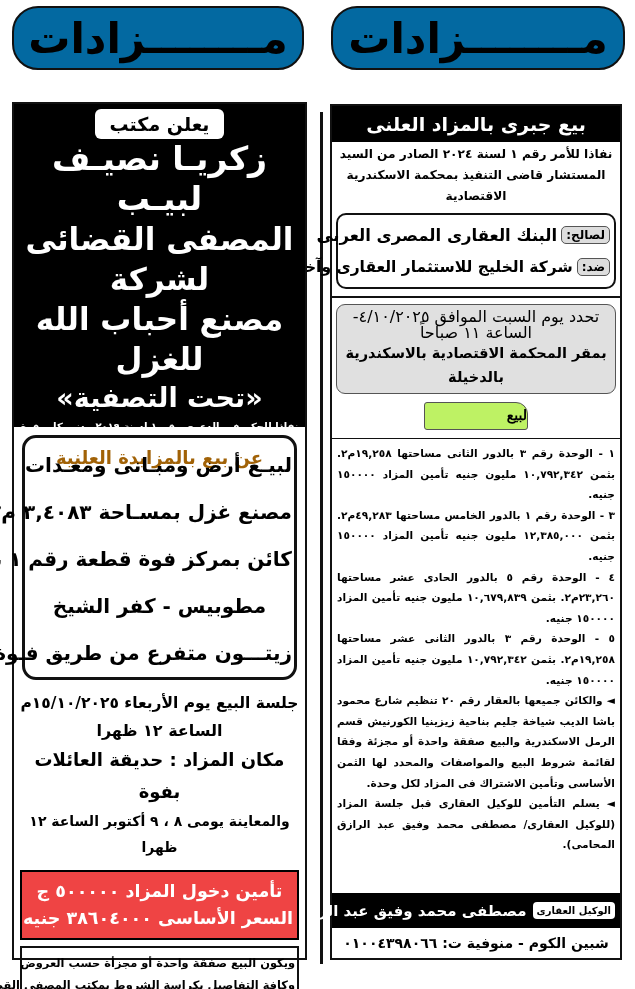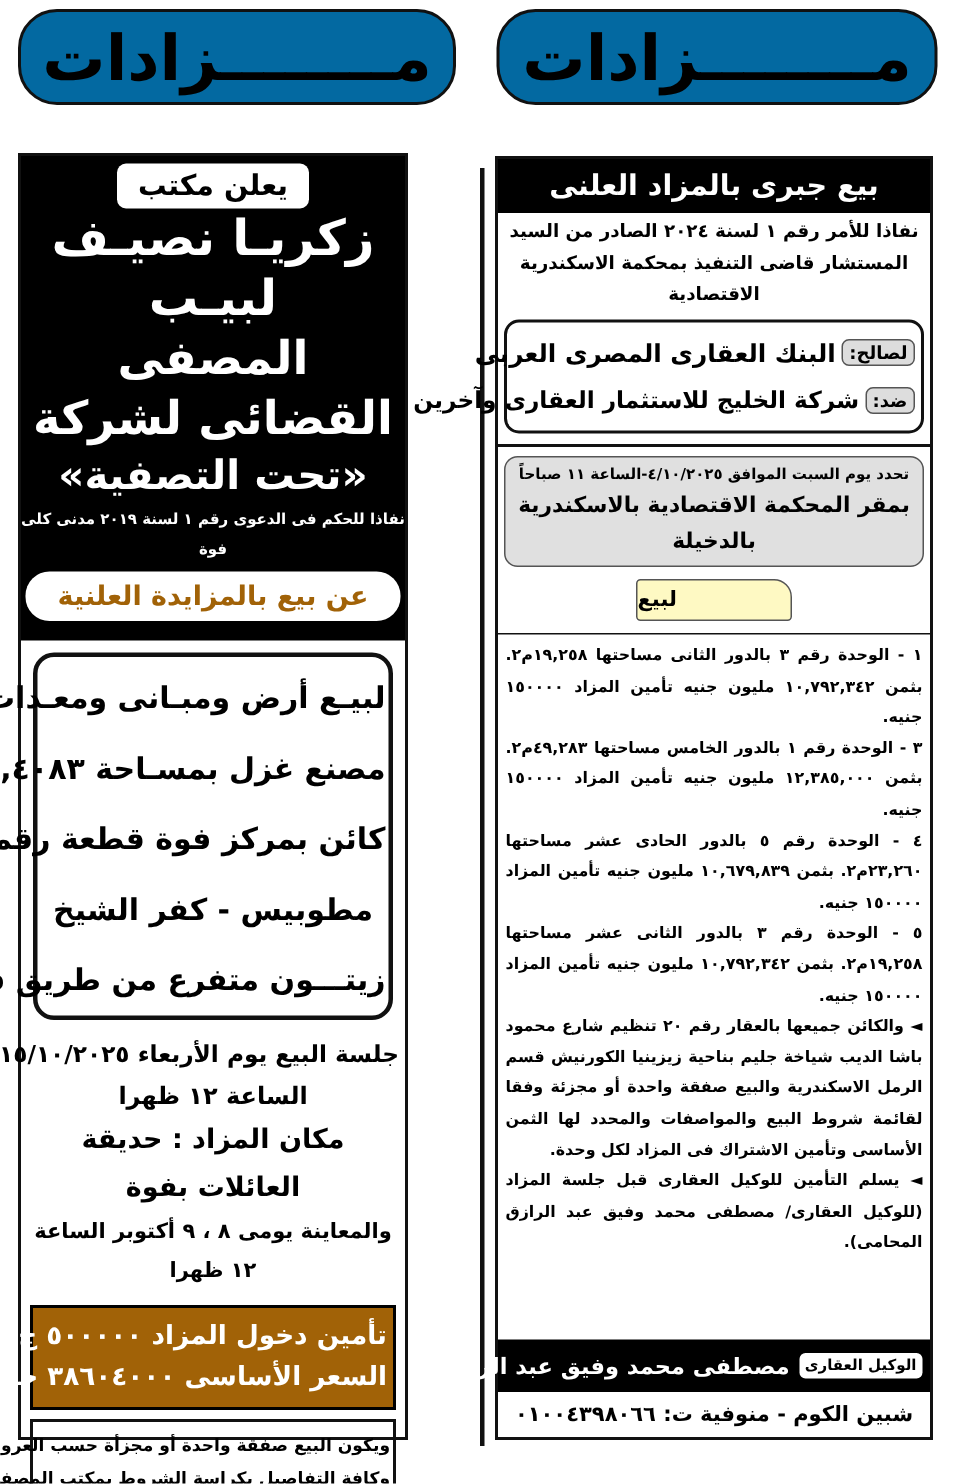--- a/index.html
+++ b/index.html
@@ -21,47 +21,47 @@
   .ad-right { position: absolute; left: 330px; top: 104px; width: 292px; height: 856px; border: 2px solid #111; background: #fff; }
   .r-title { background: #000; color: #fff; font-weight: bold; font-size: 19px; text-align: center; height: 36px; line-height: 36px; }
   .r-intro { font-weight: bold; font-size: 12.2px; line-height: 21px; text-align: center; padding: 2px 4px 0; }
   .parties { margin: 6px 4px 0; border: 2px solid #111; border-radius: 10px; padding: 4px 4px; }
   .party-row { display: flex; align-items: center; gap: 4px; height: 32px; }
   .party-tag { background: #ddd; border: 1px solid #555; border-radius: 5px; font-weight: bold; font-size: 12px; padding: 1px 4px; white-space: nowrap; }
   .party-name { font-weight: bold; font-size: 15.5px; white-space: nowrap; }
   .party-row.first .party-name { font-size: 16.5px; }
   .session-wrap { border-top: 2px solid #111; margin-top: 7px; padding: 6px 4px 0; }
   .session { background: #e0e0e0; border: 1.5px solid #555; border-radius: 9px; text-align: center; padding: 4px 2px; }
-  .session .s1 { font-weight: bold; font-size: 10px; line-height: 16px; }
+  .session .s1 { font-weight: normal; font-size: 16px; line-height: 16px; }
   .session .s2 { font-weight: bold; font-size: 14.5px; line-height: 24px; }
-  .sell-tag { width: 104px; margin: 8px auto 8px; background: #fef9c3; border: 1.5px solid #555; border-radius: 3px 12px 3px 3px; text-align: left; font-weight: bold; font-size: 14px; height: 28px; line-height: 26px; }
+  .sell-tag { width: 104px; margin: 8px auto 8px; background: #bef264; border: 1.5px solid #555; border-radius: 3px 12px 3px 3px; text-align: right; font-weight: bold; font-size: 14px; height: 28px; line-height: 26px; font-family: Liberation Serif, serif; }
   .r-body { border-top: 1.5px solid #111; padding: 4px 5px 0; font-weight: bold; font-size: 10.6px; line-height: 20.6px; text-align: justify; }
   .r-body p { margin: 0; }
   .r-agent { position: absolute; left: 0; right: 0; top: 787px; height: 35px; background: #000; display: flex; align-items: center; gap: 6px; padding: 0 5px; }
   .r-agent .tag { background: #fff; color: #000; border-radius: 4px; font-weight: bold; font-size: 10px; padding: 3px 4px; white-space: nowrap; }
   .r-agent .name { color: #fff; font-weight: bold; font-size: 15px; white-space: nowrap; }
   .r-address { position: absolute; left: 0; right: 0; top: 822px; height: 16px; line-height: 30px; text-align: center; font-weight: bold; font-size: 14px; }
 
   
-  .ad-left { position: absolute; left: 12px; top: 102px; width: 260px; height: 858px; border: 2px solid #111; background: #fff; }
+  .ad-left { position: absolute; left: 12px; top: 102px; width: 295px; height: 858px; border: 2px solid #111; background: #fff; }
   .l-black { background: #000; color: #fff; text-align: center; padding-top: 5px; height: 323px; }
   .announce-tag { display: inline-block; background: #fff; color: #000; border-radius: 6px; font-weight: bold; font-size: 19px; padding: 0 14px; height: 30px; line-height: 30px; }
   .l-name { font-weight: bold; font-size: 31px; line-height: 40px; }
   .l-name.big { font-size: 33px; }
   .l-liq { font-weight: bold; font-size: 27px; line-height: 38px; }
   .l-ruling { font-weight: bold; font-size: 10px; line-height: 20px; }
   .auction-tag { display: inline-block; margin-top: 4px; background: #fff; color: #a16207; border-radius: 16px; font-weight: bold; font-size: 18px; padding: 0 14px; height: 33px; line-height: 33px; width: 250px; }
   .l-desc-box { margin: 8px 8px 0; border: 3px solid #111; border-radius: 14px; text-align: center; padding: 4px 2px; height: 245px; }
   .l-desc-box div { font-weight: bold; font-size: 20px; line-height: 47px; white-space: nowrap; }
   .l-details { text-align: center; padding: 8px 4px 0; }
   .l-details .d1 { font-weight: bold; font-size: 15.5px; line-height: 30px; white-space: nowrap; }
   .l-details .d2 { font-weight: bold; font-size: 16px; line-height: 26px; }
   .l-details .d3 { font-weight: bold; font-size: 18px; line-height: 32px; }
   .l-details .d4 { font-weight: bold; font-size: 14px; line-height: 26px; }
-  .l-fees { margin: 10px 6px 0; background: #a16207; color: #fff; text-align: center; padding: 6px 4px; border: 2px solid #000; }
+  .l-fees { margin: 10px 6px 0; background: #ef4444; color: #fff; text-align: center; padding: 6px 4px; border: 2px solid #000; }
   .l-fees div { font-weight: bold; font-size: 17.5px; line-height: 27px; white-space: nowrap; }
   .l-terms { margin: 6px 6px 0; border: 2px solid #111; text-align: center; padding: 4px 2px; }
   .l-terms div { font-weight: bold; font-size: 11.4px; line-height: 22px; white-space: nowrap; }
 </style>
 </head>
 <body>
 
 <div class="header-pill left">مــــــــزادات</div>
 <div class="header-pill right">مــــــــزادات</div>
 
@@ -104,20 +104,21 @@
     <span class="name">مصطفى محمد وفيق عبد الرازق المحامى</span>
   </div>
   <div class="r-address">شبين الكوم - منوفية ت: ٠١٠٠٤٣٩٨٠٦٦</div>
 </div>
 
 <div class="ad-left">
   <div class="l-black">
     <span class="announce-tag">يعلن مكتب</span>
     <div class="l-name big">زكريـا نصيـف لبيـب</div>
     <div class="l-name">المصفى القضائى لشركة</div>
+    <div class="l-name">مصنع أحباب الله للغزل</div>
     <div class="l-liq">«تحت التصفية»</div>
     <div class="l-ruling">نفاذا للحكم فى الدعوى رقم ١ لسنة ٢٠١٩ مدنى كلى فوة</div>
     <span class="auction-tag">عن بيع بالمزايدة العلنية</span>
   </div>
 
   <div class="l-desc-box">
     <div>لبيـع أرض ومبـانى ومعـدات</div>
     <div>مصنع غزل بمسـاحة ٣,٤٠٨٣ م٢</div>
     <div>كائن بمركز فوة قطعة رقم ١ بأرض</div>
     <div>مطوبيس - كفر الشيخ</div>

